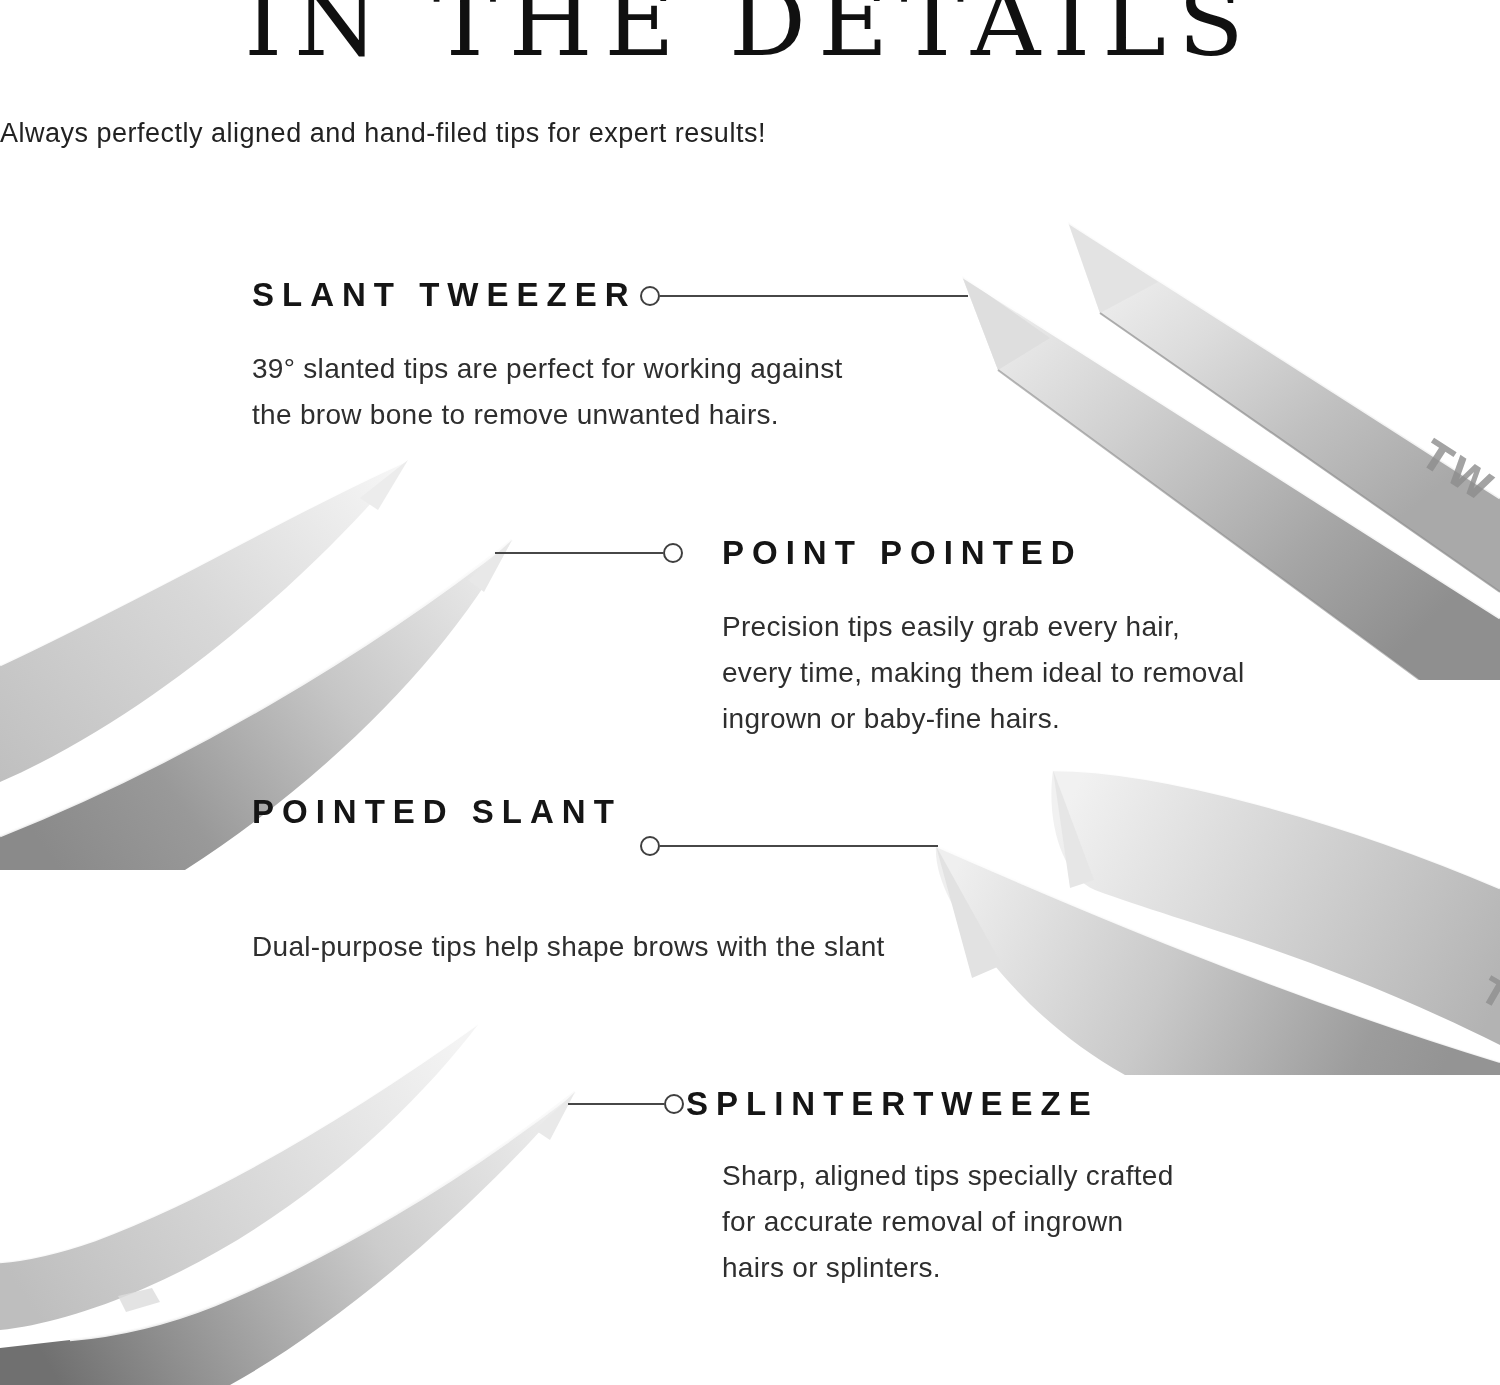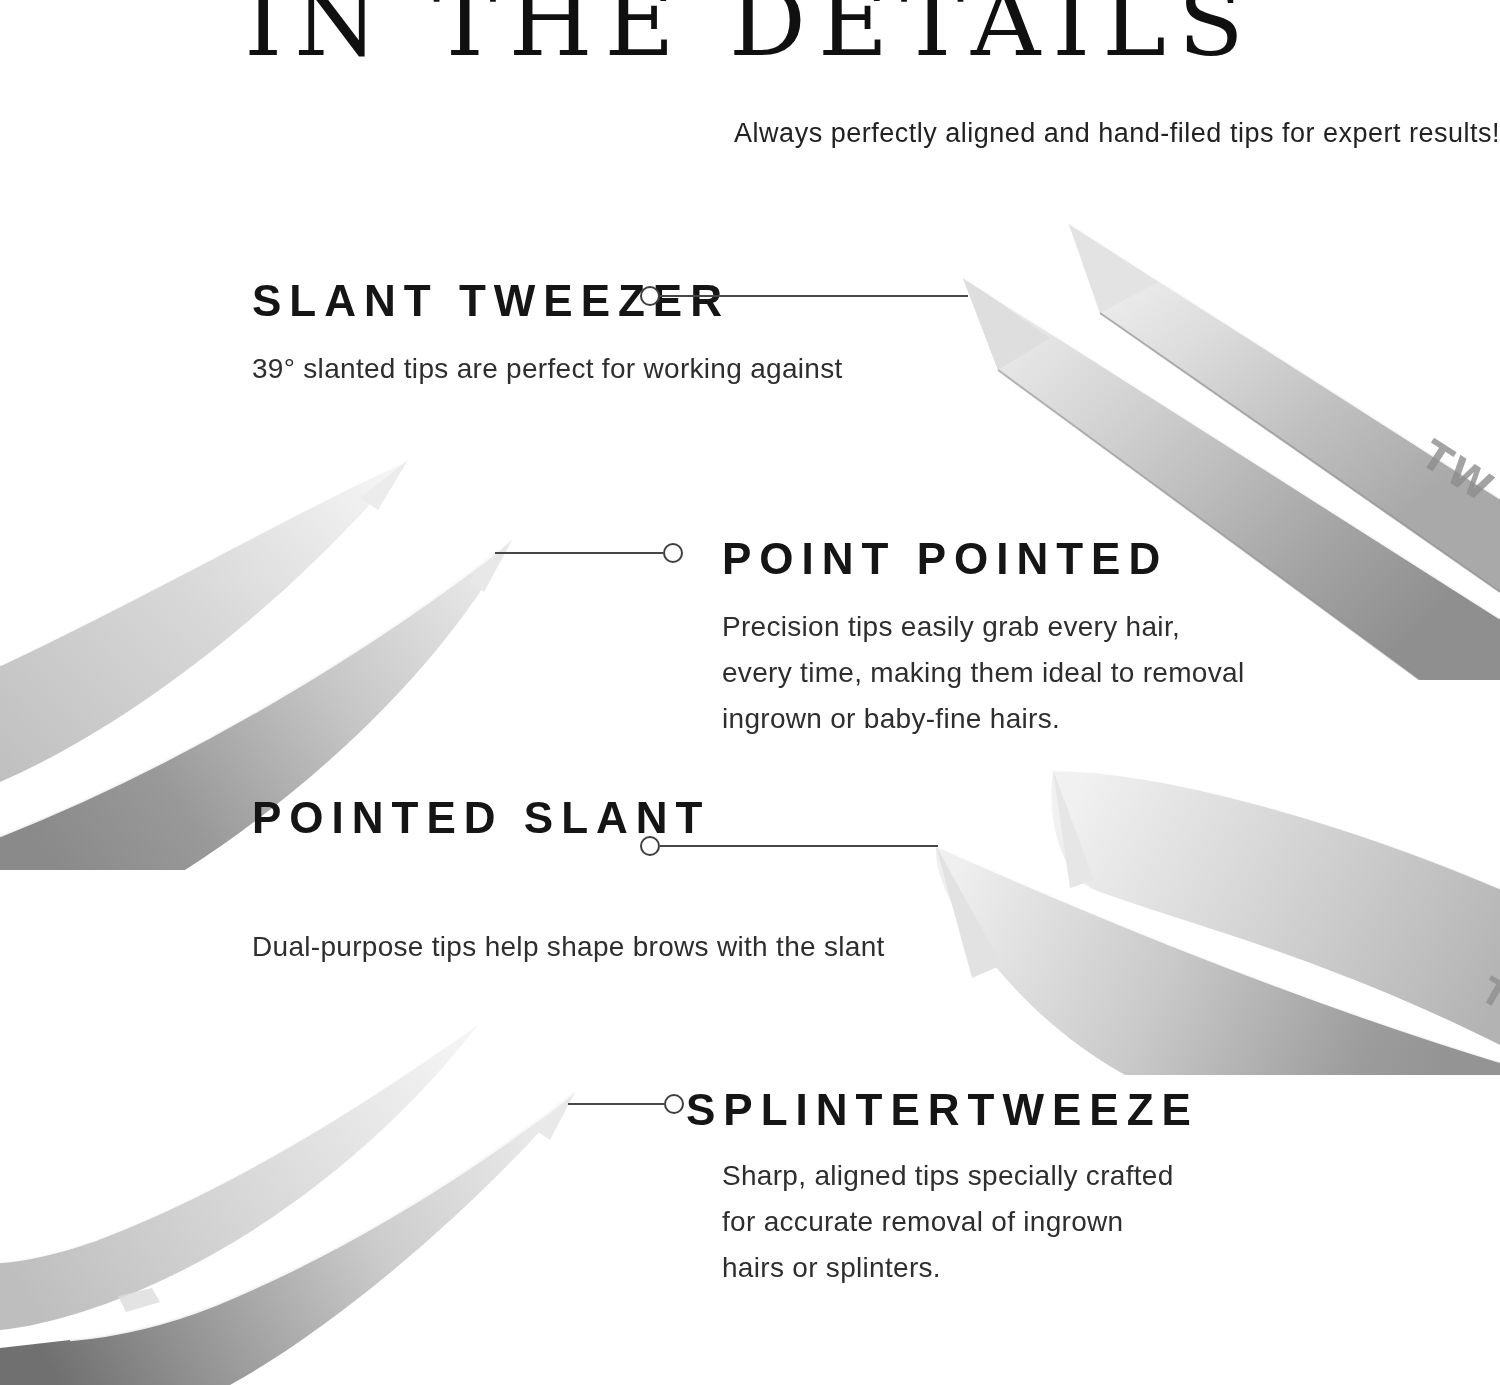--- a/index.html
+++ b/index.html
@@ -7,25 +7,25 @@
   .canvas{position:relative;width:1500px;height:1385px;overflow:hidden;background:#ffffff;}
 
   .title{
     position:absolute;top:-34px;left:0;width:100%;
     text-align:center;white-space:nowrap;
     font-family:"DejaVu Serif",serif;
     font-size:96px;font-weight:400;letter-spacing:12px;color:#101010;
   }
   .subtitle{
     position:absolute;top:118px;left:0;width:100%;
-    text-align:right;font-size:27px;letter-spacing:0.5px;color:#222222;
+    text-align:left;font-size:27px;letter-spacing:0.5px;color:#222222;
   }
 
   .section-label{
-    position:absolute;font-size:44px;font-weight:700;
+    position:absolute;font-size:33px;font-weight:700;
     letter-spacing:8px;color:#151515;white-space:nowrap;
   }
   .section-desc{position:absolute;font-size:28px;color:#2e2e2e;letter-spacing:0.3px;}
   .section-desc .line{height:46px;line-height:46px;white-space:nowrap;}
 
   .connector{position:absolute;display:flex;align-items:center;}
   .connector .dot{
     width:20px;height:20px;box-sizing:border-box;flex:0 0 auto;
     border:2px solid #3f3f3f;border-radius:50%;background:#ffffff;
   }
@@ -150,20 +150,21 @@
   <div class="title">IN THE DETAILS</div>
   <div class="subtitle">Always perfectly aligned and hand-filed tips for expert results!</div>
 
   <div class="section-label" style="left:252px;top:276px;">SLANT TWEEZER</div>
   <div class="connector" style="left:640px;top:286px;width:328px;height:20px;">
     <span class="dot"></span>
     <span class="cline"></span>
   </div>
   <div class="section-desc" style="left:252px;top:346px;">
     <div class="line">39° slanted tips are perfect for working against</div>
+    <div class="line">the brow bone to remove unwanted hairs.</div>
   </div>
 
   <div class="connector" style="left:495px;top:543px;width:188px;height:20px;">
     <span class="cline"></span>
     <span class="dot"></span>
   </div>
   <div class="section-label" style="left:722px;top:534px;">POINT POINTED</div>
   <div class="section-desc" style="left:722px;top:604px;">
     <div class="line">Precision tips easily grab every hair,</div>
     <div class="line">every time, making them ideal to removal</div>

